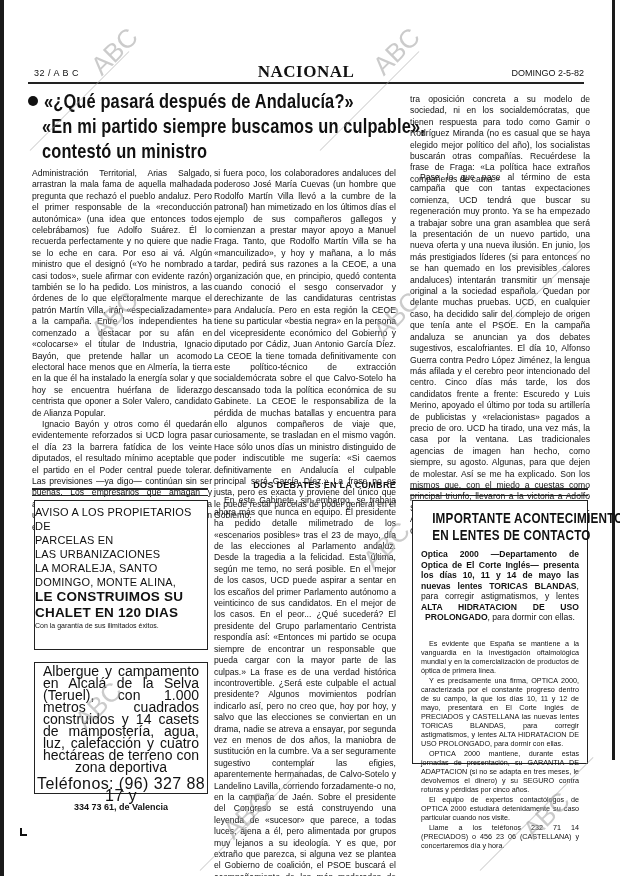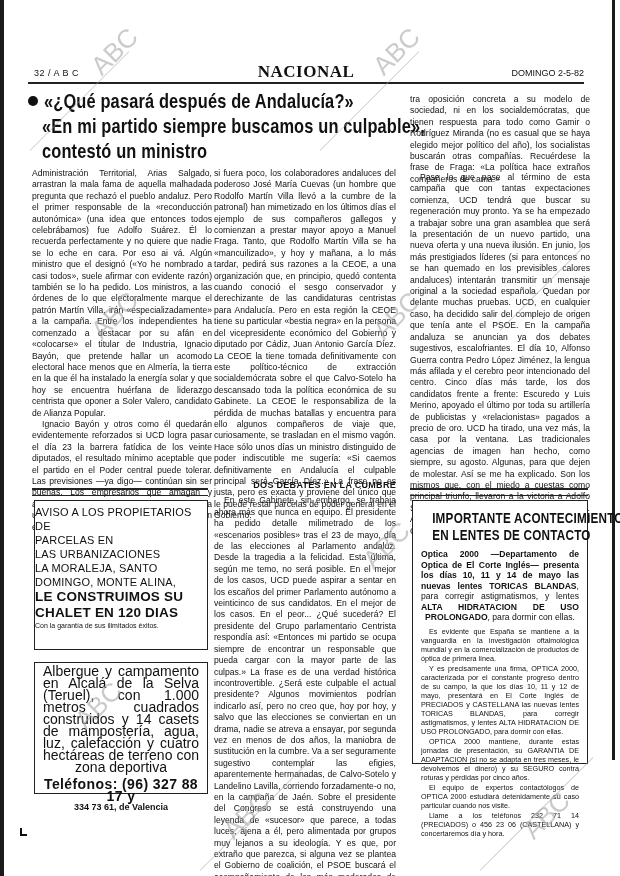--- a/index.html
+++ b/index.html
@@ -42,28 +42,28 @@
   .ad1 .small { font-size: 7px; line-height: 10px; }
   .ad1 .visit { font-size: 10px; line-height: 13px; margin-top: 34px; }
   .logo-row { display: flex; align-items: center; justify-content: center; gap: 3px; margin-top: 1px; }
   .logo-diamond { width: 26px; height: 18px; position: relative; }
   .logo-name { font-weight: bold; font-size: 18px; line-height: 20px; font-family: "Liberation Sans", sans-serif; letter-spacing: -0.3px; }
   .ad1 .addr { font-size: 6.5px; line-height: 8px; letter-spacing: 0.3px; }
 
   .ad2 { left: 34px; top: 662px; width: 172px; height: 130px; text-align: center; }
   .ad2 .title { font-family: "Liberation Serif", serif; font-weight: bold; font-size: 33px; line-height: 40px; letter-spacing: 3px; margin-top: 4px; }
   .ad2 .body { font-size: 14px; line-height: 12px; text-align: justify; padding: 0 8px; text-align-last: center; margin-top: 2px; }
-  .ad2 .phones { font-weight: bold; font-size: 14px; line-height: 12px; margin-top: 5px; letter-spacing: 0.4px; }
+  .ad2 .phones { font-weight: normal; font-size: 16px; line-height: 12px; margin-top: 5px; letter-spacing: 0.4px; }
   .ad2 .phones2 { font-weight: bold; font-size: 9px; line-height: 11px; }
 
   .ad3 { left: 412px; top: 500px; width: 174px; height: 262px; }
   .ad3 .title { text-align: center; font-weight: bold; font-size: 15px; line-height: 17px; transform: scaleX(0.78); transform-origin: center; white-space: nowrap; margin-top: 8px; letter-spacing: 0.3px; }
   .ad3 .lead { font-size: 8.6px; line-height: 10.5px; padding: 0 8px; margin-top: 6px; text-align: justify; text-align-last: center; }
   .ad3 .lead b { font-weight: bold; }
-  .ad3 .body { font-size: 7.2px; line-height: 9px; padding: 0 8px; margin-top: 4px; text-align: justify; }
+  .ad3 .body { font-size: 7.2px; line-height: 9px; padding: 0 8px; margin-top: 16px; text-align: justify; }
   .ad3 .body p { margin: 0 0 1px 0; text-indent: 8px; }
 
   .watermark { position: absolute; font-family: "Liberation Sans", sans-serif; font-size: 26px; color: rgba(160,160,160,0.55); transform: rotate(-45deg); pointer-events: none; }
   .wm-line { position: absolute; height: 1px; background: rgba(170,170,170,0.55); transform-origin: left center; pointer-events: none; }
   .corner-mark { position: absolute; left: 20px; top: 828px; width: 5px; height: 6px; border-left: 2px solid #111; border-bottom: 2px solid #111; }
 </style>
 </head>
 <body>
 
 <div class="left-edge"></div>

